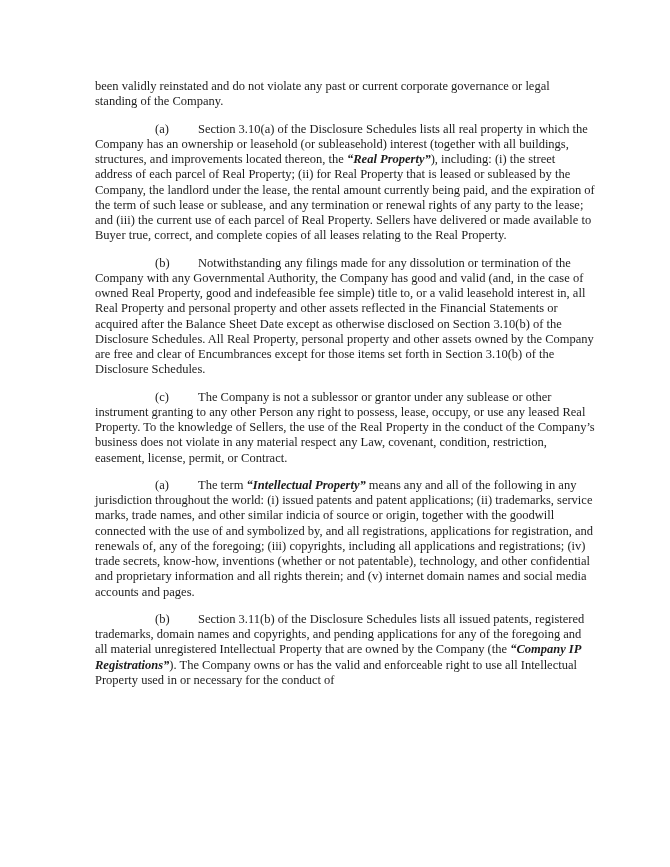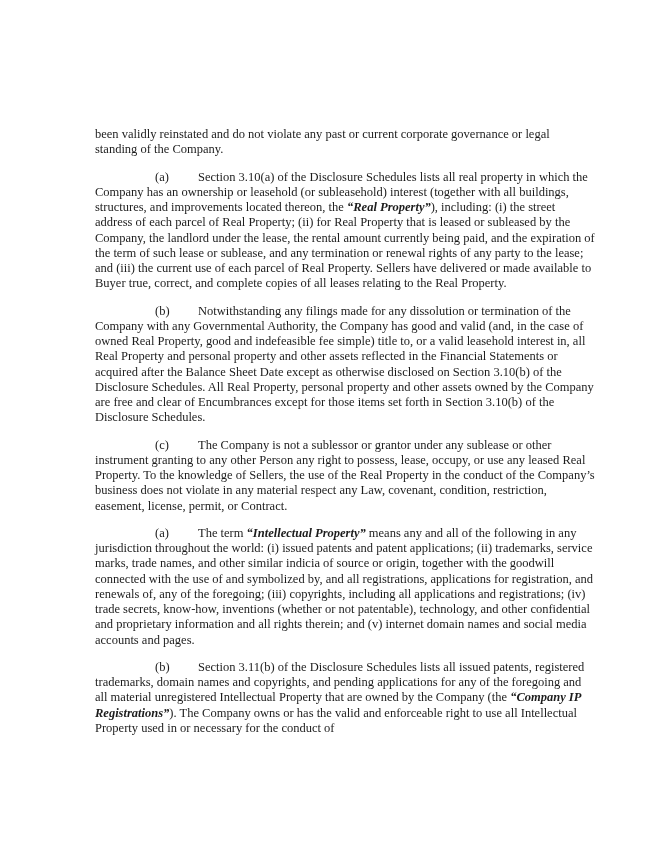--- a/index.html
+++ b/index.html
@@ -8,21 +8,20 @@
     background: #ffffff;
   }
   .page {
     position: relative;
     width: 670px;
     height: 691px;
     background: #ffffff;
     overflow: hidden;
     font-family: "Liberation Serif", "DejaVu Serif", serif;
     color: #1c1c1c;
-    margin-top: 48px;
   }
   .content {
     position: absolute;
     left: 95px;
     top: 79px;
     width: 500px;
     font-size: 12.5px;
     line-height: 15.25px;
     text-align: left;
   }

